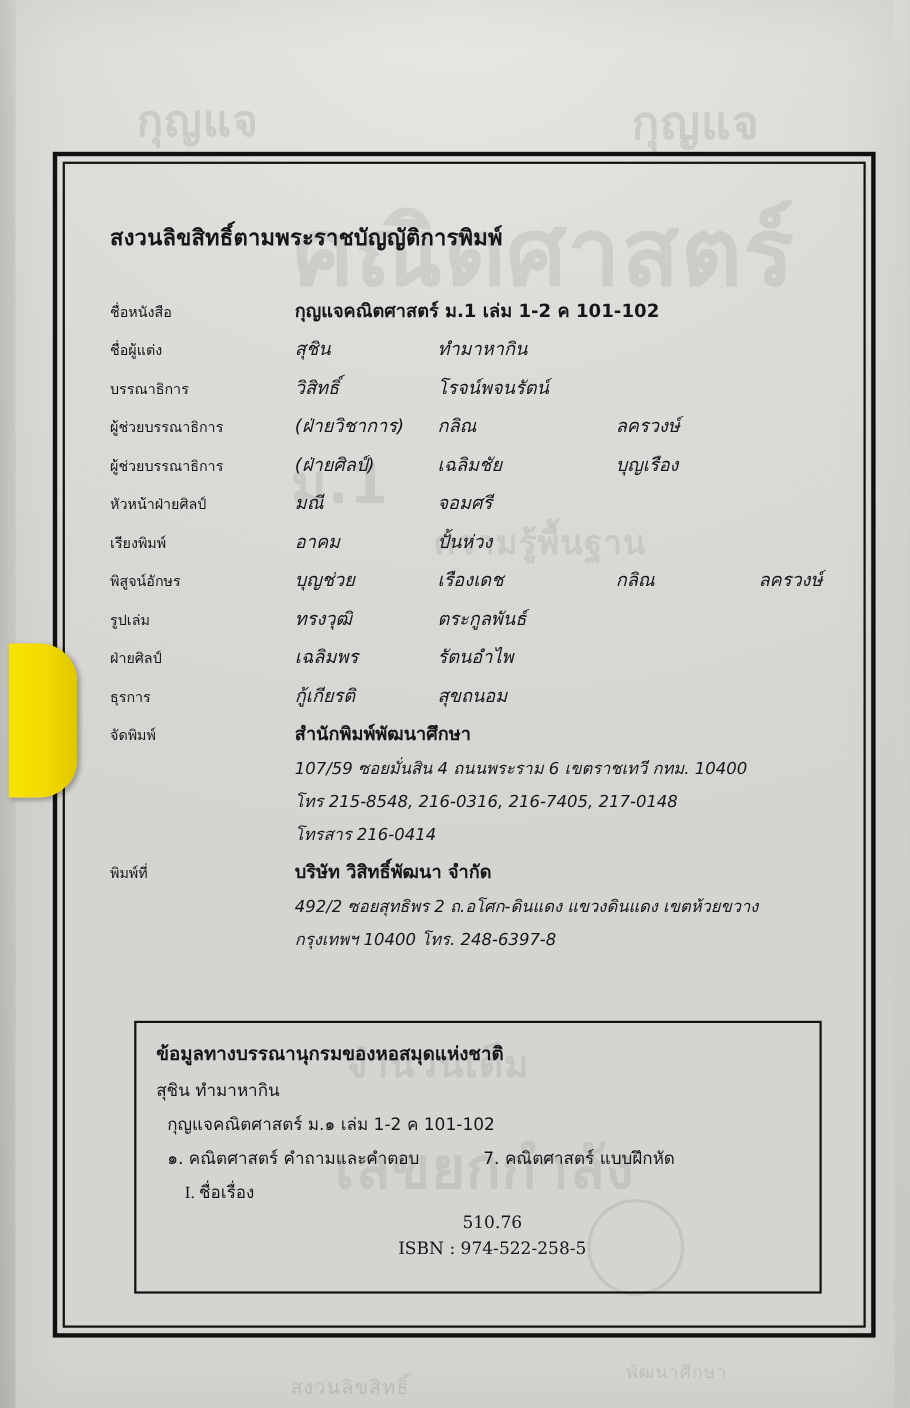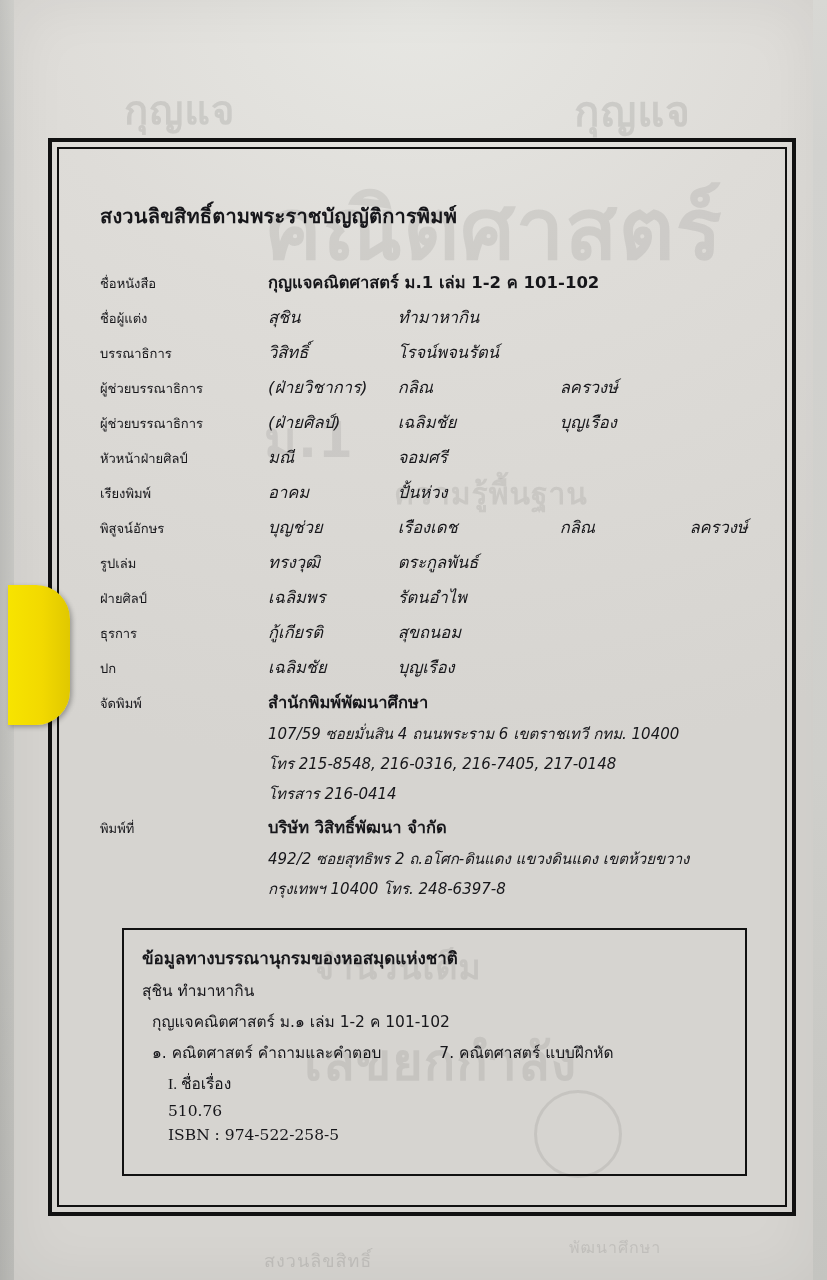--- a/index.html
+++ b/index.html
@@ -155,20 +155,21 @@
   }
   #cip .cip-line {
     font-size: 15.5px;
     margin-bottom: 6px;
   }
   .i1 { margin-left: 10px; }
   .i2 { margin-left: 26px; font-family: Liberation Serif, serif; }
   .mono {
     font-family: "DejaVu Serif", serif;
     font-size: 15.5px;
+    text-align: center;
   }
   .gap-right { display: inline-block; width: 58px; }
 </style>
 </head>
 <body>
 
 <div id="scan">
   <div id="paper">
 
     <div class="ghost ghost-1">กุญแจ</div>
@@ -247,26 +248,20 @@
             <tr>
               <td class="label">ฝ่ายศิลป์</td>
               <td class="v1">เฉลิมพร</td>
               <td class="v2">รัตนอำไพ</td>
               <td class="v3"></td>
             </tr>
             <tr>
               <td class="label">ธุรการ</td>
               <td class="v1">กู้เกียรติ</td>
               <td class="v2">สุขถนอม</td>
-              <td class="v3"></td>
-            </tr>
-            <tr>
-              <td class="label">ปก</td>
-              <td class="v1">เฉลิมชัย</td>
-              <td class="v2">บุญเรือง</td>
               <td class="v3"></td>
             </tr>
 
             <tr>
               <td class="label">จัดพิมพ์</td>
               <td class="strong-val" colspan="3">สำนักพิมพ์พัฒนาศึกษา</td>
             </tr>
             <tr class="addr">
               <td></td>
               <td colspan="3">107/59 ซอยมั่นสิน 4 ถนนพระราม 6 เขตราชเทวี กทม. 10400</td>

